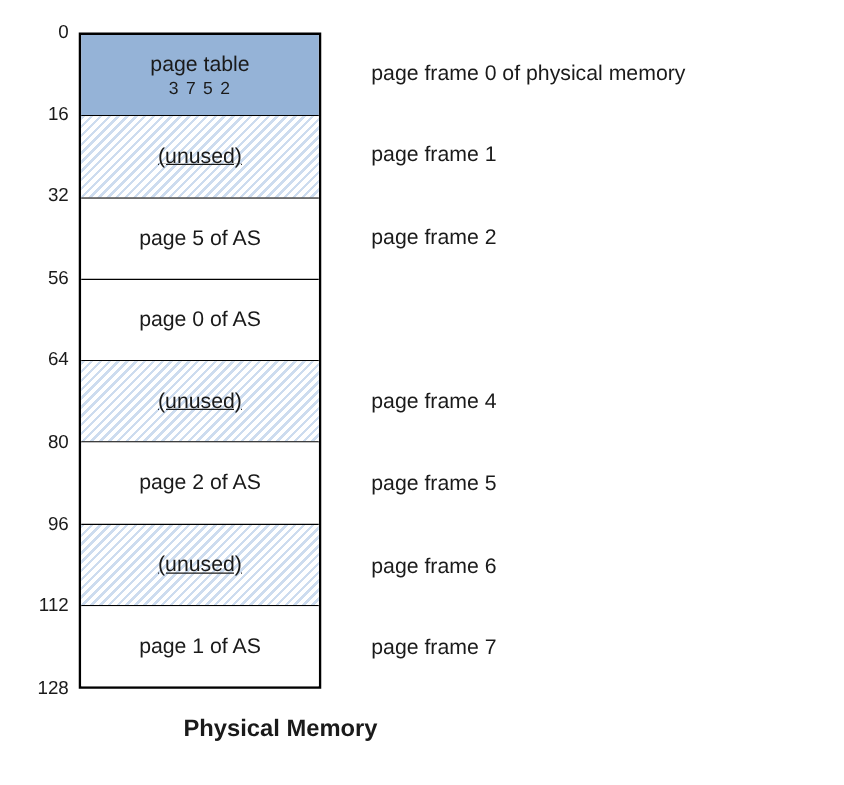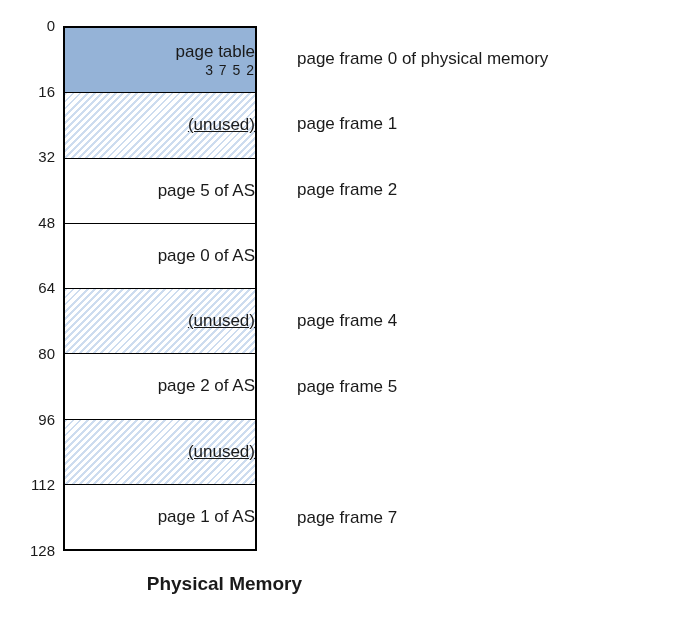--- a/index.html
+++ b/index.html
@@ -26,21 +26,21 @@
     height: 525px;
     box-sizing: border-box;
     border: 2px solid #000000;
     display: flex;
     flex-direction: column;
   }
   .frame-row {
     flex: 1 1 0;
     display: flex;
     flex-direction: column;
-    align-items: flex-end;
+    align-items: center;
     justify-content: center;
     border-bottom: 1.5px solid #000000;
     box-sizing: border-box;
     font-size: 17px;
     line-height: 20px;
     background: #ffffff;
   }
   .frame-row:last-child { border-bottom: none; }
 
   .frame-row.page-table {
@@ -92,21 +92,21 @@
   }
 </style>
 </head>
 <body>
 
 <div class="canvas">
 
   <div class="addr" style="top:16px">0</div>
   <div class="addr" style="top:82px">16</div>
   <div class="addr" style="top:147px">32</div>
-  <div class="addr" style="top:213px">48</div>
+  <div class="addr" style="top:213px">56</div>
   <div class="addr" style="top:278px">64</div>
   <div class="addr" style="top:344px">80</div>
   <div class="addr" style="top:410px">96</div>
   <div class="addr" style="top:475px">112</div>
   <div class="addr" style="top:541px">128</div>
 
   <div class="stack">
     <div class="frame-row page-table">
       <div>page table</div>
       <div class="frame-sublabel">3 7 5 2</div>
@@ -132,17 +132,18 @@
     <div class="frame-row">
       <div>page 1 of AS</div>
     </div>
   </div>
 
   <div class="annotation" style="top:48px">page frame 0 of physical memory</div>
   <div class="annotation" style="top:113px">page frame 1</div>
   <div class="annotation" style="top:179px">page frame 2</div>
   <div class="annotation" style="top:310px">page frame 4</div>
   <div class="annotation" style="top:376px">page frame 5</div>
+  <div class="annotation" style="top:442px">page frame 6</div>
   <div class="annotation" style="top:507px">page frame 7</div>
 
   <div class="caption">Physical Memory</div>
 
 </div>
 
 </body></html>

